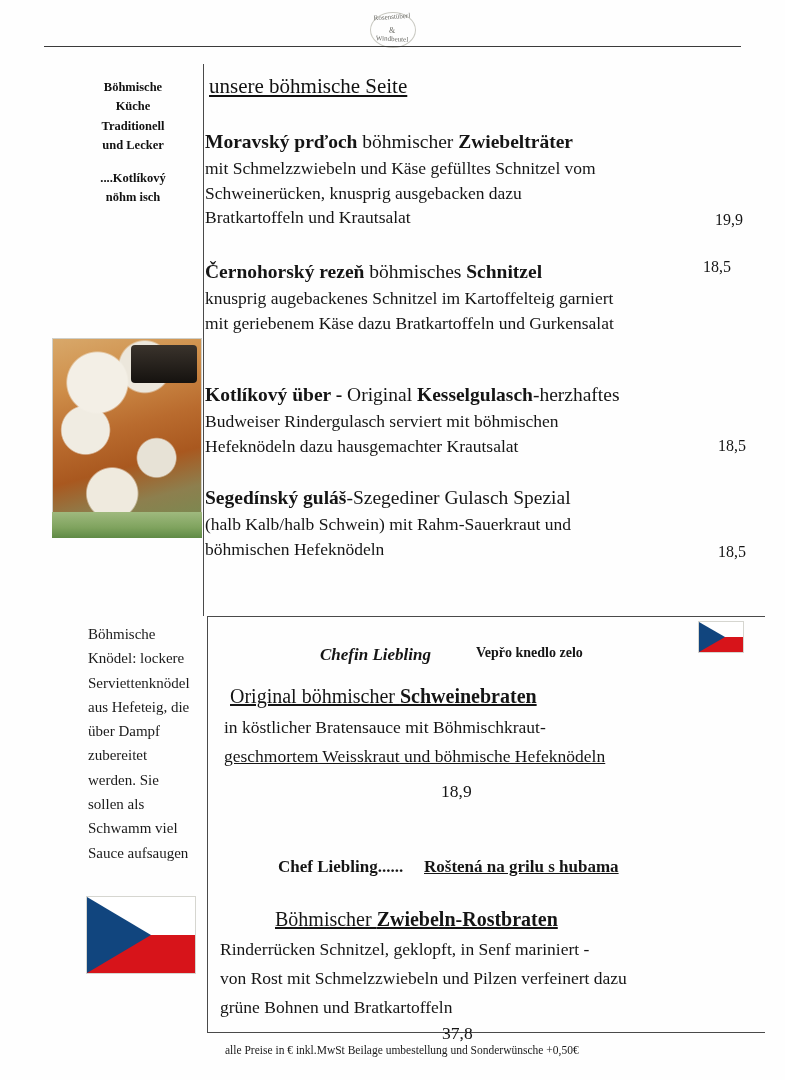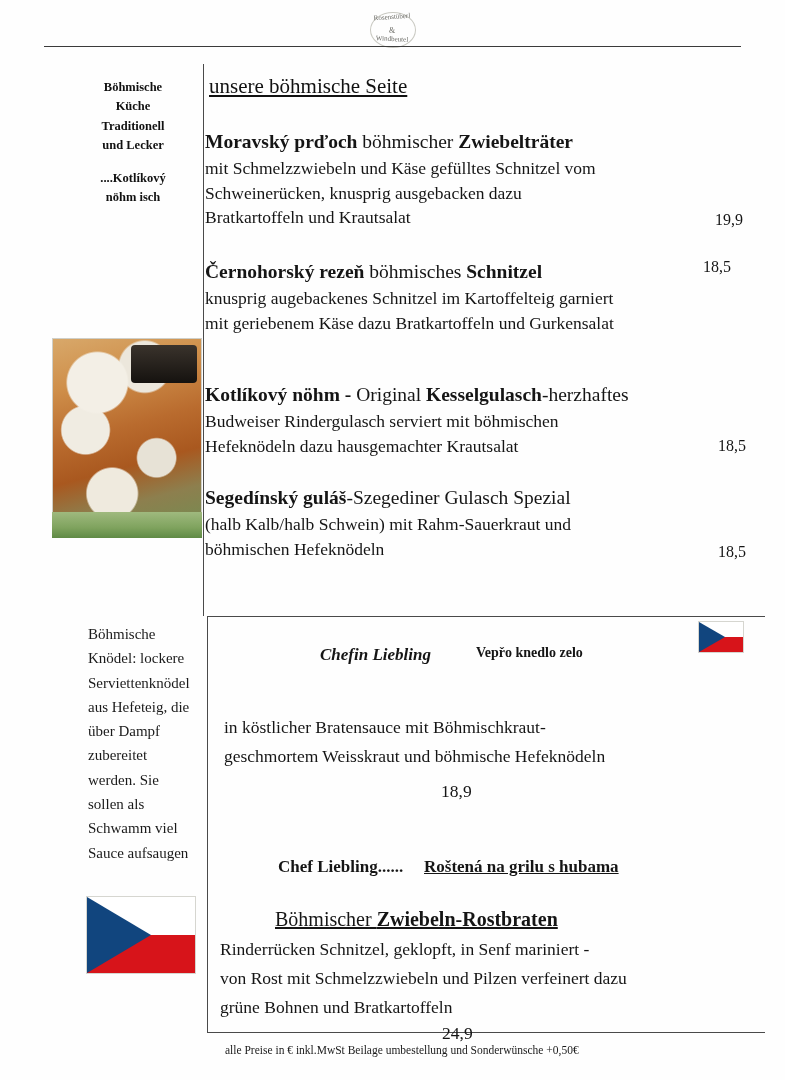--- a/index.html
+++ b/index.html
@@ -246,21 +246,21 @@
     <div class="line name">
       <span>Černohorský rezeň</span><span class="plain"> böhmisches </span><span class="bold2">Schnitzel</span>
     </div>
     <div class="line">knusprig augebackenes Schnitzel im Kartoffelteig garniert</div>
     <div class="line">mit geriebenem Käse dazu Bratkartoffeln und  Gurkensalat</div>
   </div>
   <div class="price" style="left:703px; top:258px;">18,5</div>
 
   <div class="dish" style="left:205px; top:381px;">
     <div class="line name">
-      <span>Kotlíkový nöhm -</span><span class="plain"> Original </span><span class="bold2">Kesselgulasch</span><span class="plain">-herzhaftes</span>
+      <span>Kotlíkový über -</span><span class="plain"> Original </span><span class="bold2">Kesselgulasch</span><span class="plain">-herzhaftes</span>
     </div>
     <div class="line">Budweiser Rindergulasch serviert mit böhmischen</div>
     <div class="line">Hefeknödeln dazu hausgemachter Krautsalat</div>
   </div>
   <div class="price" style="left:718px; top:437px;">18,5</div>
 
   <div class="dish" style="left:205px; top:484px;">
     <div class="line name">
       <span>Segedínský guláš</span><span class="plain">-Szegediner Gulasch Spezial</span>
     </div>
@@ -272,30 +272,33 @@
   <div class="box">
     <div class="flag flag-small" style="left:490px; top:4px;">
       <div class="white"></div>
       <div class="red"></div>
       <div class="blue"></div>
     </div>
 
     <div class="b-line b-bold" style="left:112px; top:26px; font-size:17px;font-style:italic;">Chefin Liebling</div>
     <div class="b-line b-bold" style="left:268px; top:26px; font-size:14px;">Vepřo knedlo zelo</div>
 
+    <div class="b-line" style="left:22px; top:65px; font-size:20px;">
+      <span class="b-ul">Original böhmischer </span><span class="b-ul b-bold">Schweinebraten</span>
+    </div>
     <div class="b-line" style="left:16px; top:98px;">in köstlicher Bratensauce mit Böhmischkraut-</div>
-    <div class="b-line" style="left:16px; top:127px;">geschmortem Weisskraut und böhmische Hefeknödeln</div>
+    <div class="b-line" style="left:16px; top:127px;text-decoration:underline;">geschmortem Weisskraut und böhmische Hefeknödeln</div>
     <div class="b-line" style="left:233px; top:162px;">18,9</div>
 
     <div class="b-line b-bold" style="left:70px; top:238px; font-size:17px;">Chef Liebling......</div>
     <div class="b-line b-bold b-ul" style="left:216px; top:238px; font-size:17px;">Roštená na grilu s hubama</div>
 
     <div class="b-line" style="left:67px; top:288px; font-size:20px;">
       <span class="b-ul">Böhmischer </span><span class="b-ul b-bold">Zwiebeln-Rostbraten</span>
     </div>
     <div class="b-line" style="left:12px; top:320px;">Rinderrücken Schnitzel, geklopft, in Senf mariniert -</div>
     <div class="b-line" style="left:12px; top:349px;">von Rost mit Schmelzzwiebeln und Pilzen verfeinert dazu</div>
     <div class="b-line" style="left:12px; top:378px;">grüne Bohnen und Bratkartoffeln</div>
-    <div class="b-line" style="left:234px; top:404px;">24,9</div>
+    <div class="b-line" style="left:234px; top:404px;">37,8</div>
   </div>
 
   <div class="footer">alle Preise in € inkl.MwSt    Beilage umbestellung und Sonderwünsche +0,50€</div>
 </div>
 
 </body></html>

